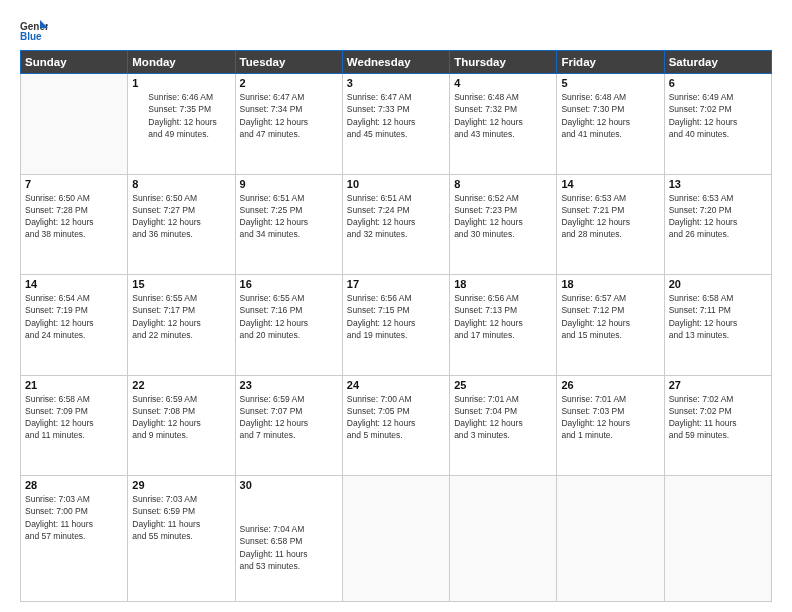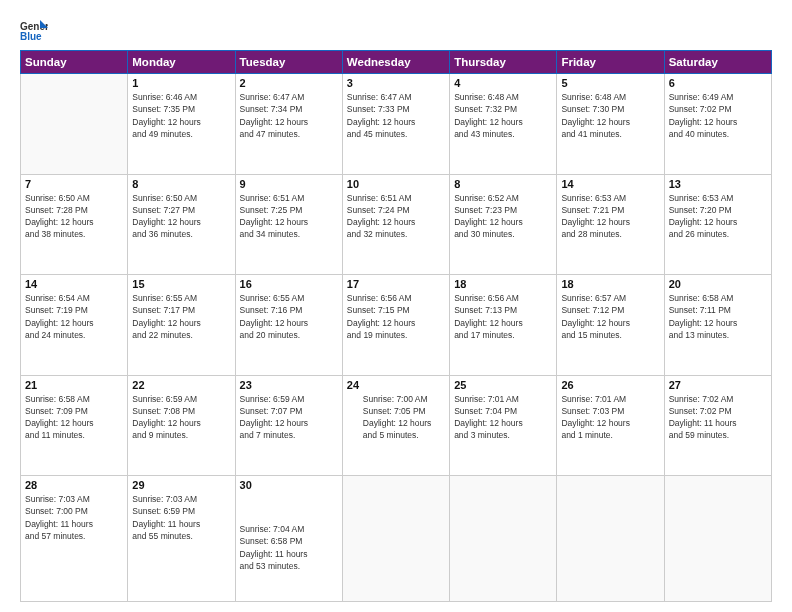--- a/index.html
+++ b/index.html
@@ -54,21 +54,21 @@
       font-size: 14px;
       color: #444;
     }
     .calendar {
       width: 100%;
       border-collapse: collapse;
       flex: 1;
       table-layout: fixed;
     }
     .calendar th {
-      background: #701a75;
+      background: #404040;
       color: #fff;
       font-size: 11.5px;
       font-weight: bold;
       padding: 5px 4px;
       text-align: left;
       border: 1px solid #1565c0;
     }
     .calendar td {
       vertical-align: top;
       border: 1px solid #ccc;
@@ -129,21 +129,21 @@
           <th>Thursday</th>
           <th>Friday</th>
           <th>Saturday</th>
         </tr>
     </thead>
     <tbody id="calendar-body">
         <tr>
           <td class="empty"></td>
           <td>
             <span class="day-num">1</span>
-            <div class="day-info" style="white-space: pre-line;">Sunrise: 6:46 AM
+            <div class="day-info" style="white-space: pre-line; margin-left: 16px;">Sunrise: 6:46 AM
 Sunset: 7:35 PM
 Daylight: 12 hours
 and 49 minutes.</div>
           </td>
           <td>
             <span class="day-num">2</span>
             <div class="day-info" style="white-space: pre-line;">Sunrise: 6:47 AM
 Sunset: 7:34 PM
 Daylight: 12 hours
 and 47 minutes.</div>
@@ -296,21 +296,21 @@
           </td>
           <td>
             <span class="day-num">23</span>
             <div class="day-info" style="white-space: pre-line;">Sunrise: 6:59 AM
 Sunset: 7:07 PM
 Daylight: 12 hours
 and 7 minutes.</div>
           </td>
           <td>
             <span class="day-num">24</span>
-            <div class="day-info" style="white-space: pre-line; margin-left: 16px;">Sunrise: 7:00 AM
+            <div class="day-info" style="white-space: pre-line;">Sunrise: 7:00 AM
 Sunset: 7:05 PM
 Daylight: 12 hours
 and 5 minutes.</div>
           </td>
           <td>
             <span class="day-num">25</span>
             <div class="day-info" style="white-space: pre-line;">Sunrise: 7:01 AM
 Sunset: 7:04 PM
 Daylight: 12 hours
 and 3 minutes.</div>

